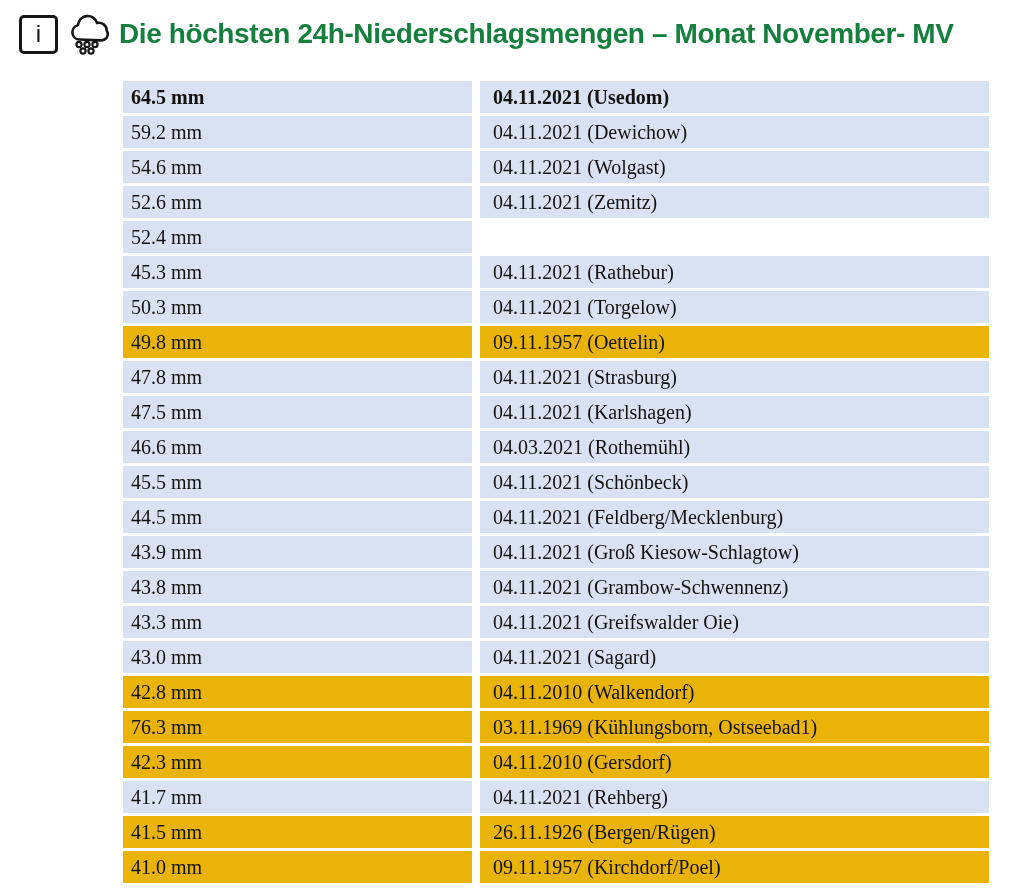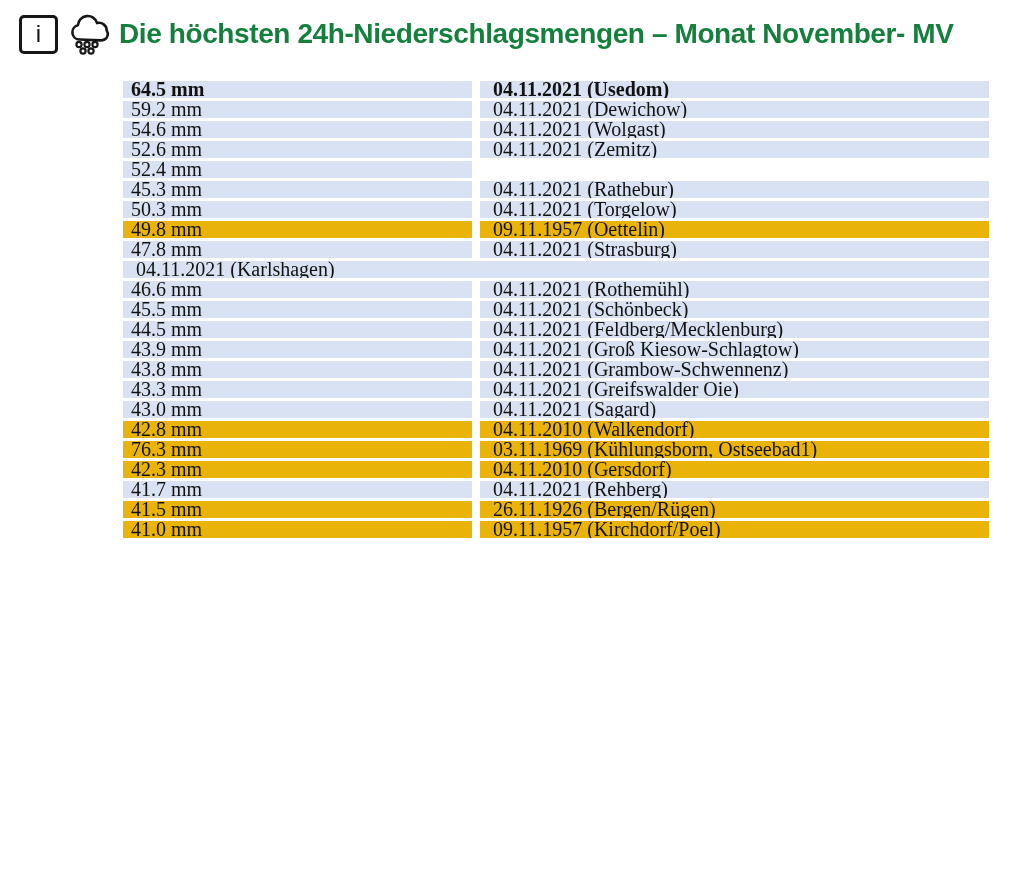--- a/index.html
+++ b/index.html
@@ -39,21 +39,21 @@
     letter-spacing:-0.4px;
     white-space:nowrap;
   }
   .table{
     position:absolute;
     left:123px;top:81px;
     width:866px;
   }
   .row{
     display:flex;
-    height:17px;
+    height:32px;
     margin-bottom:3px;
   }
   .cell{
     display:flex;
     align-items:center;
     font-size:20px;
     color:#121212;
     background:#eab308;
     white-space:nowrap;
     overflow:hidden;
@@ -120,25 +120,26 @@
   </div>
     <div class="row">
     <div class="cell amount">49.8 mm</div>
     <div class="cell date">09.11.1957 (Oettelin)</div>
   </div>
     <div class="row hl">
     <div class="cell amount">47.8 mm</div>
     <div class="cell date">04.11.2021 (Strasburg)</div>
   </div>
     <div class="row hl">
+    <div class="cell amount">47.5 mm</div>
     <div class="cell date">04.11.2021 (Karlshagen)</div>
   </div>
     <div class="row hl">
     <div class="cell amount">46.6 mm</div>
-    <div class="cell date">04.11.2021 (Rothemühl)</div>
+    <div class="cell date">04.03.2021 (Rothemühl)</div>
   </div>
     <div class="row hl">
     <div class="cell amount">45.5 mm</div>
     <div class="cell date">04.11.2021 (Schönbeck)</div>
   </div>
     <div class="row hl">
     <div class="cell amount">44.5 mm</div>
     <div class="cell date">04.11.2021 (Feldberg/Mecklenburg)</div>
   </div>
     <div class="row hl">

